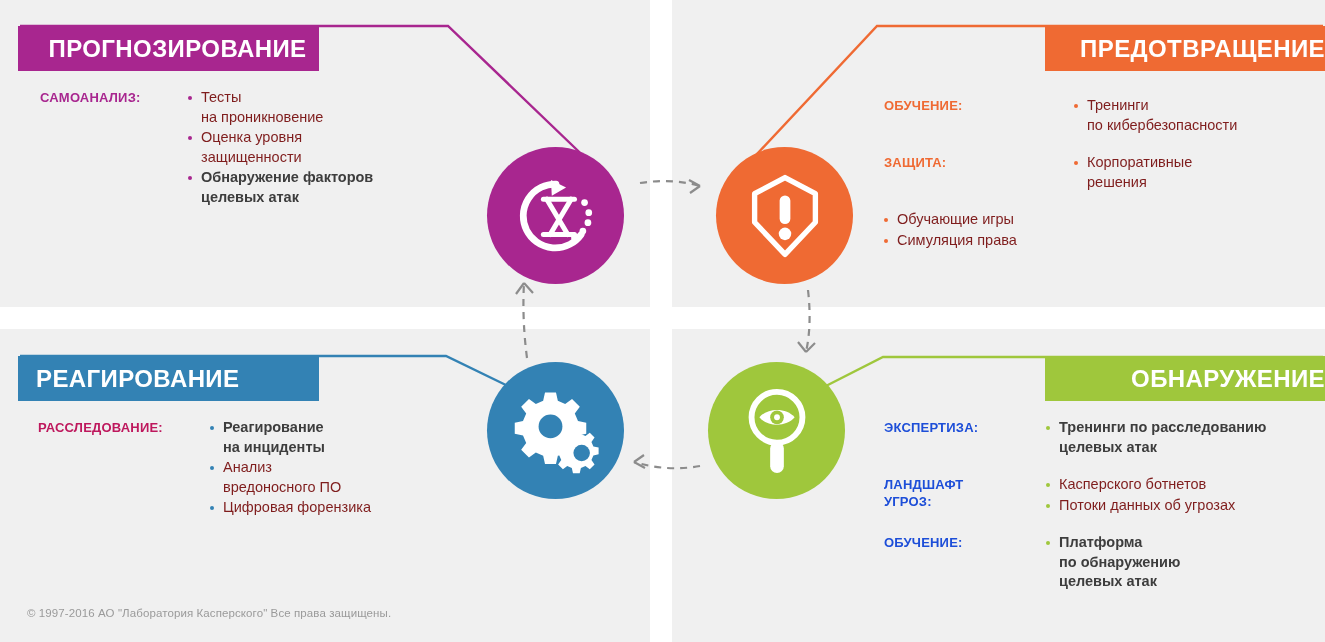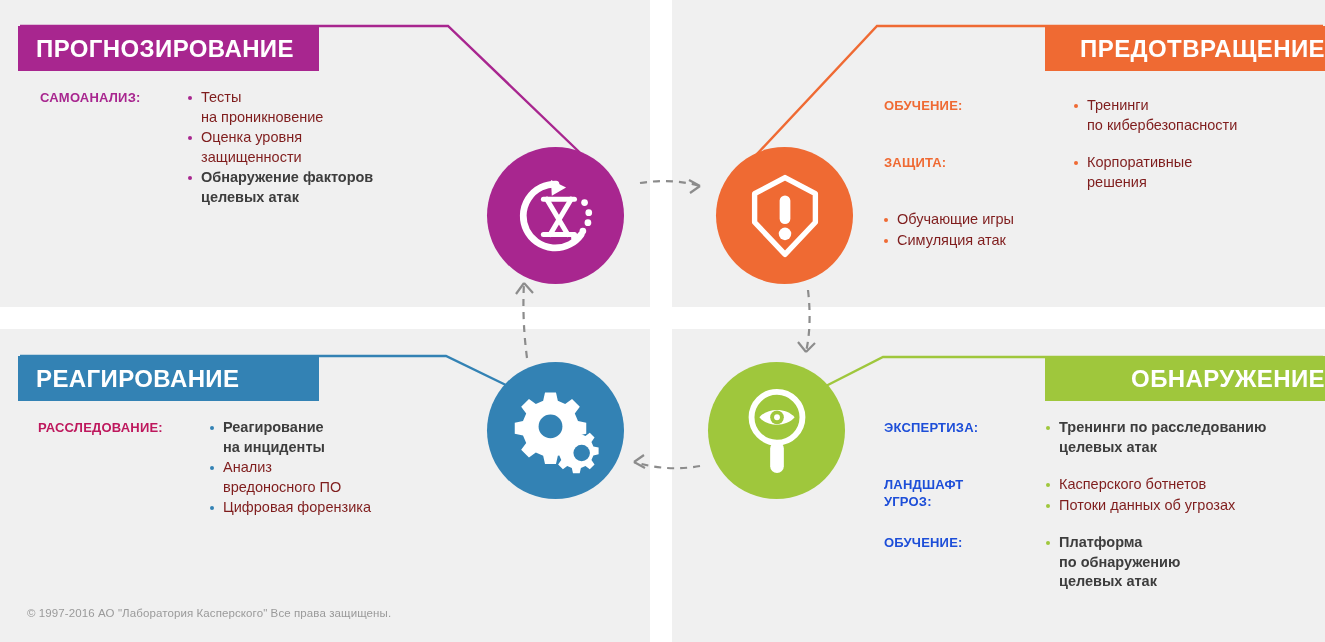--- a/index.html
+++ b/index.html
@@ -24,21 +24,21 @@
   .hdr{
     position:absolute;
     height:45px;
     display:flex;align-items:center;
     color:#ffffff;
     font-size:24px;font-weight:bold;
     letter-spacing:.4px;
   }
   .hdr.left{padding-left:18px;}
   .hdr.right{justify-content:flex-end;padding-right:18px;}
-  #hdr-forecast  {left:18px; top:26px;  width:283px;background:#a8268f;}
+  #hdr-forecast  {left:18px; top:26px;  width:283px;background:#a8268f;justify-content:center;}
   #hdr-prevention{left:1045px;top:26px; width:280px;background:#ef6a33;}
   #hdr-response  {left:18px; top:356px; width:283px;background:#3382b4;}
   #hdr-detection {left:1045px;top:356px;width:280px;background:#9fc73c;}
 
   
   #wires{position:absolute;left:0;top:0;width:1325px;height:642px;pointer-events:none;}
 
   
   .circ{
     position:absolute;border-radius:50%;
@@ -221,21 +221,21 @@
       </div>
       <div class="grp">
         <div class="cat">ЗАЩИТА:</div>
         <ul class="items">
           <li>Корпоративные<br>решения</li>
         </ul>
       </div>
       <div class="grp">
         <ul class="items">
           <li>Обучающие игры</li>
-          <li>Симуляция атак</li>
+          <li>Симуляция права</li>
         </ul>
       </div>
     </div>
   <div class="content q-response" id="txt-response">
       <div class="grp">
         <div class="cat">РАССЛЕДОВАНИЕ:</div>
         <ul class="items">
           <li class="bold">Реагирование<br>на инциденты</li>
           <li>Анализ<br>вредоносного ПО</li>
           <li>Цифровая форензика</li>

